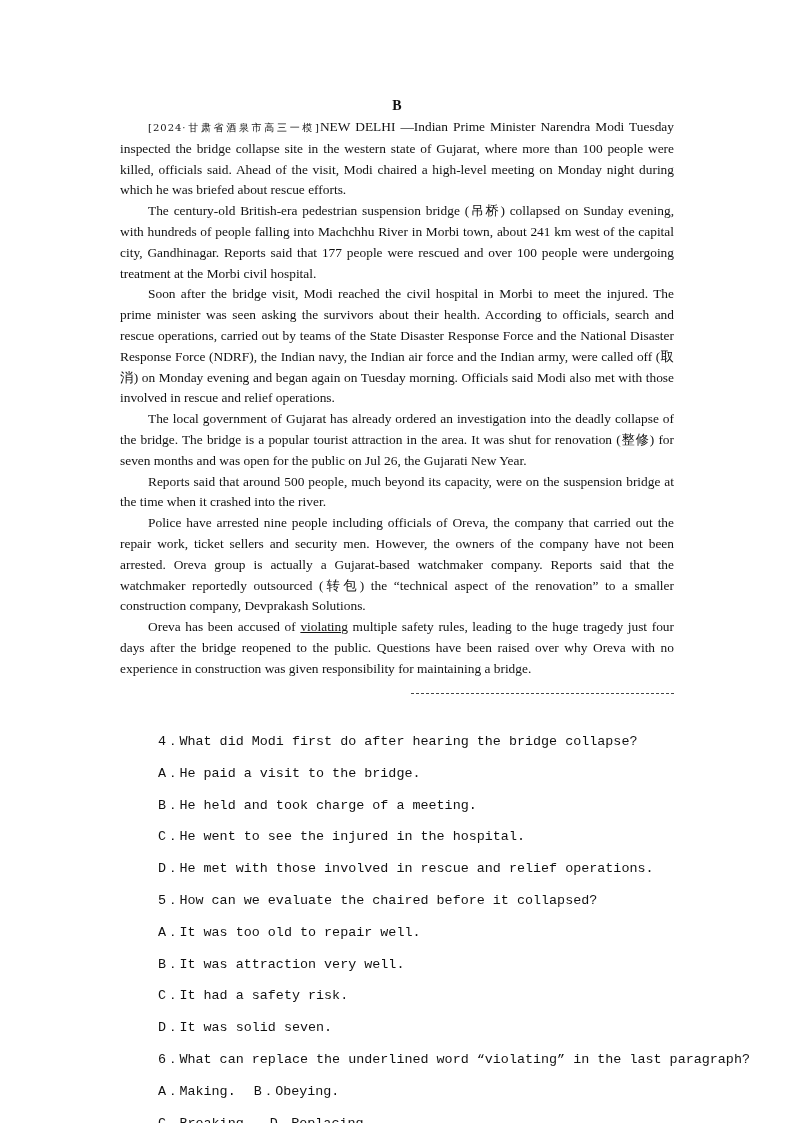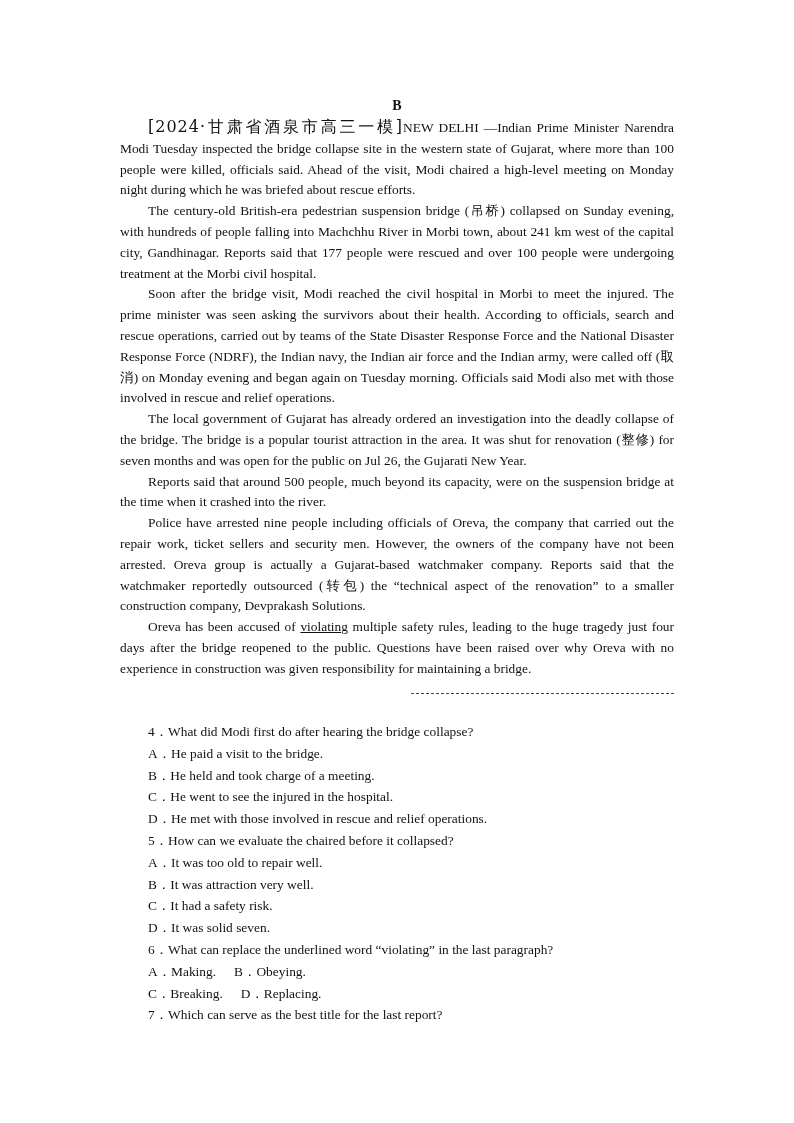--- a/index.html
+++ b/index.html
@@ -30,21 +30,21 @@
   }
   .para {
     font-size: 13.4px;
     line-height: 20.8px;
     text-align: justify;
     text-indent: 28px;
     margin: 0;
   }
   .source-tag {
     font-family: "DejaVu Serif", serif;
-    font-size: 16px;
+    font-size: 10px;
     letter-spacing: 1px;
   }
   .u {
     text-decoration: underline;
     margin-top: 26px;
   }
   .divider {
     position: absolute;
     left: 411px;
     top: 693px;
@@ -54,22 +54,23 @@
   }
   .questions {
     position: absolute;
     left: 147px;
     top: 721px;
     width: 500px;
   }
   .q-line {
     font-size: 13.4px;
     line-height: 20.8px;
-    margin: 1px;
+    margin: 11px;
     white-space: nowrap;
+    font-family: Liberation Mono, monospace;
   }
   .q-num, .opt-letter {
     display: inline-block;
   }
   .opt-inline {
     display: inline-block;
     margin-right: 18px;
     text-align: center;
   }
 </style>

